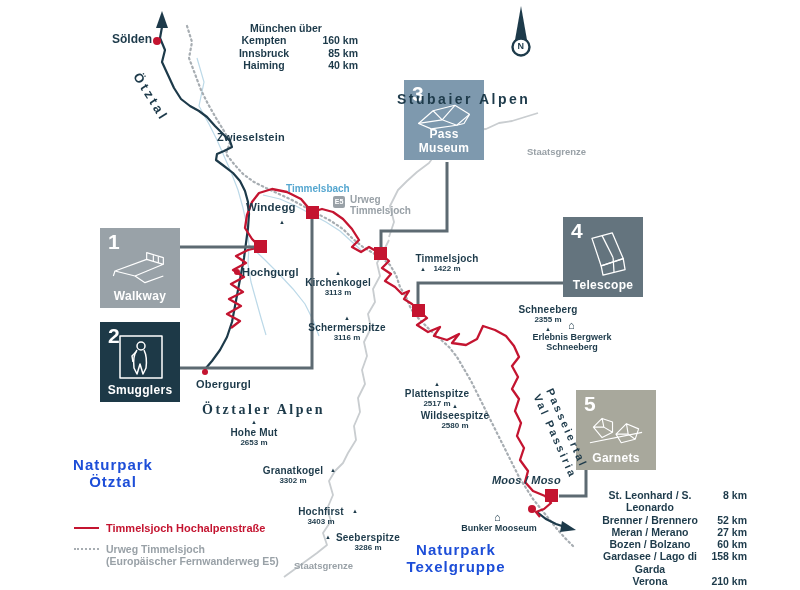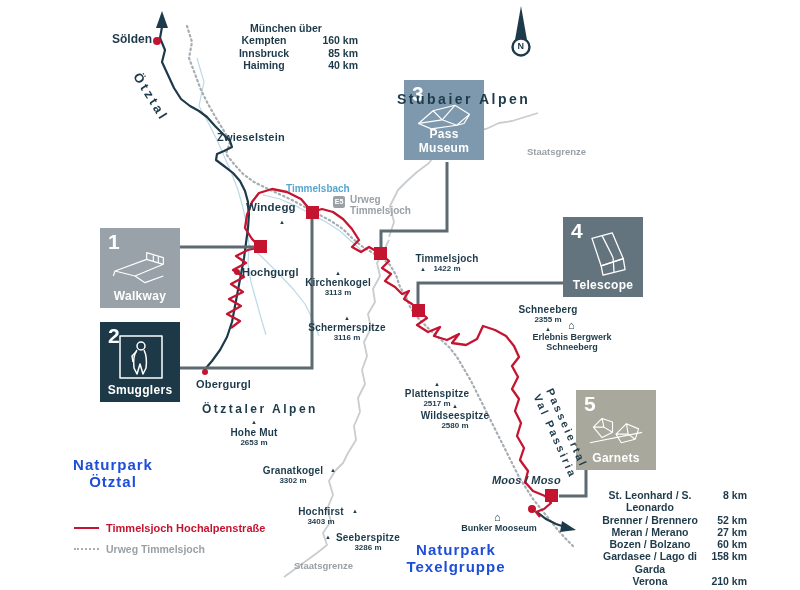--- a/index.html
+++ b/index.html
@@ -192,21 +192,21 @@
       <span class="dist-place">Gardasee / Lago di Garda</span>
       <span class="dist-val">158 km</span>
       </div>
     <div class="dist-row">
       <span class="dist-place">Verona</span>
       <span class="dist-val">210 km</span>
       </div>
   </div>
 
   <div class="lbl region navy" style="left:397px;top:53px;font-size:14px;margin-top:38px;">Stubaier Alpen</div>
-  <div class="lbl region navy" style="left:202px;top:402px;font-size:12px;">Ötztaler Alpen</div>
+  <div class="lbl region navy" style="left:202px;top:402px;font-size:14px;font-family:Liberation Serif, serif;">Ötztaler Alpen</div>
   <div class="lbl rot navy" style="left:143px;top:70px;transform:rotate(58deg);font-size:13px;font-weight:bold;letter-spacing:3px;">Ötztal</div>
   <div class="lbl naturpark green" style="left:68px;top:456px;width:90px;">
     <div>Naturpark</div>
     <div>Ötztal</div>
   </div>
   <div class="lbl naturpark green" style="left:406px;top:541px;width:100px;">
     <div>Naturpark</div>
     <div>Texelgruppe</div>
   </div>
   <div class="lbl rot navy" style="left:556px;top:386px;transform:rotate(66deg);font-size:11px;font-weight:bold;letter-spacing:2.5px;line-height:14px;white-space:nowrap;">
@@ -290,17 +290,18 @@
 
   <div class="legend">
     <div class="leg-row">
       <span class="leg-line leg-road"></span>
       <span class="leg-t1">Timmelsjoch Hochalpenstraße</span>
     </div>
     <div class="leg-row">
       <span class="leg-line leg-trail"></span>
       <span class="leg-t2">
         <div>Urweg Timmelsjoch</div>
+        <div>(Europäischer Fernwanderweg E5)</div>
       </span>
     </div>
   </div>
 
 </div>
 
 </body></html>

